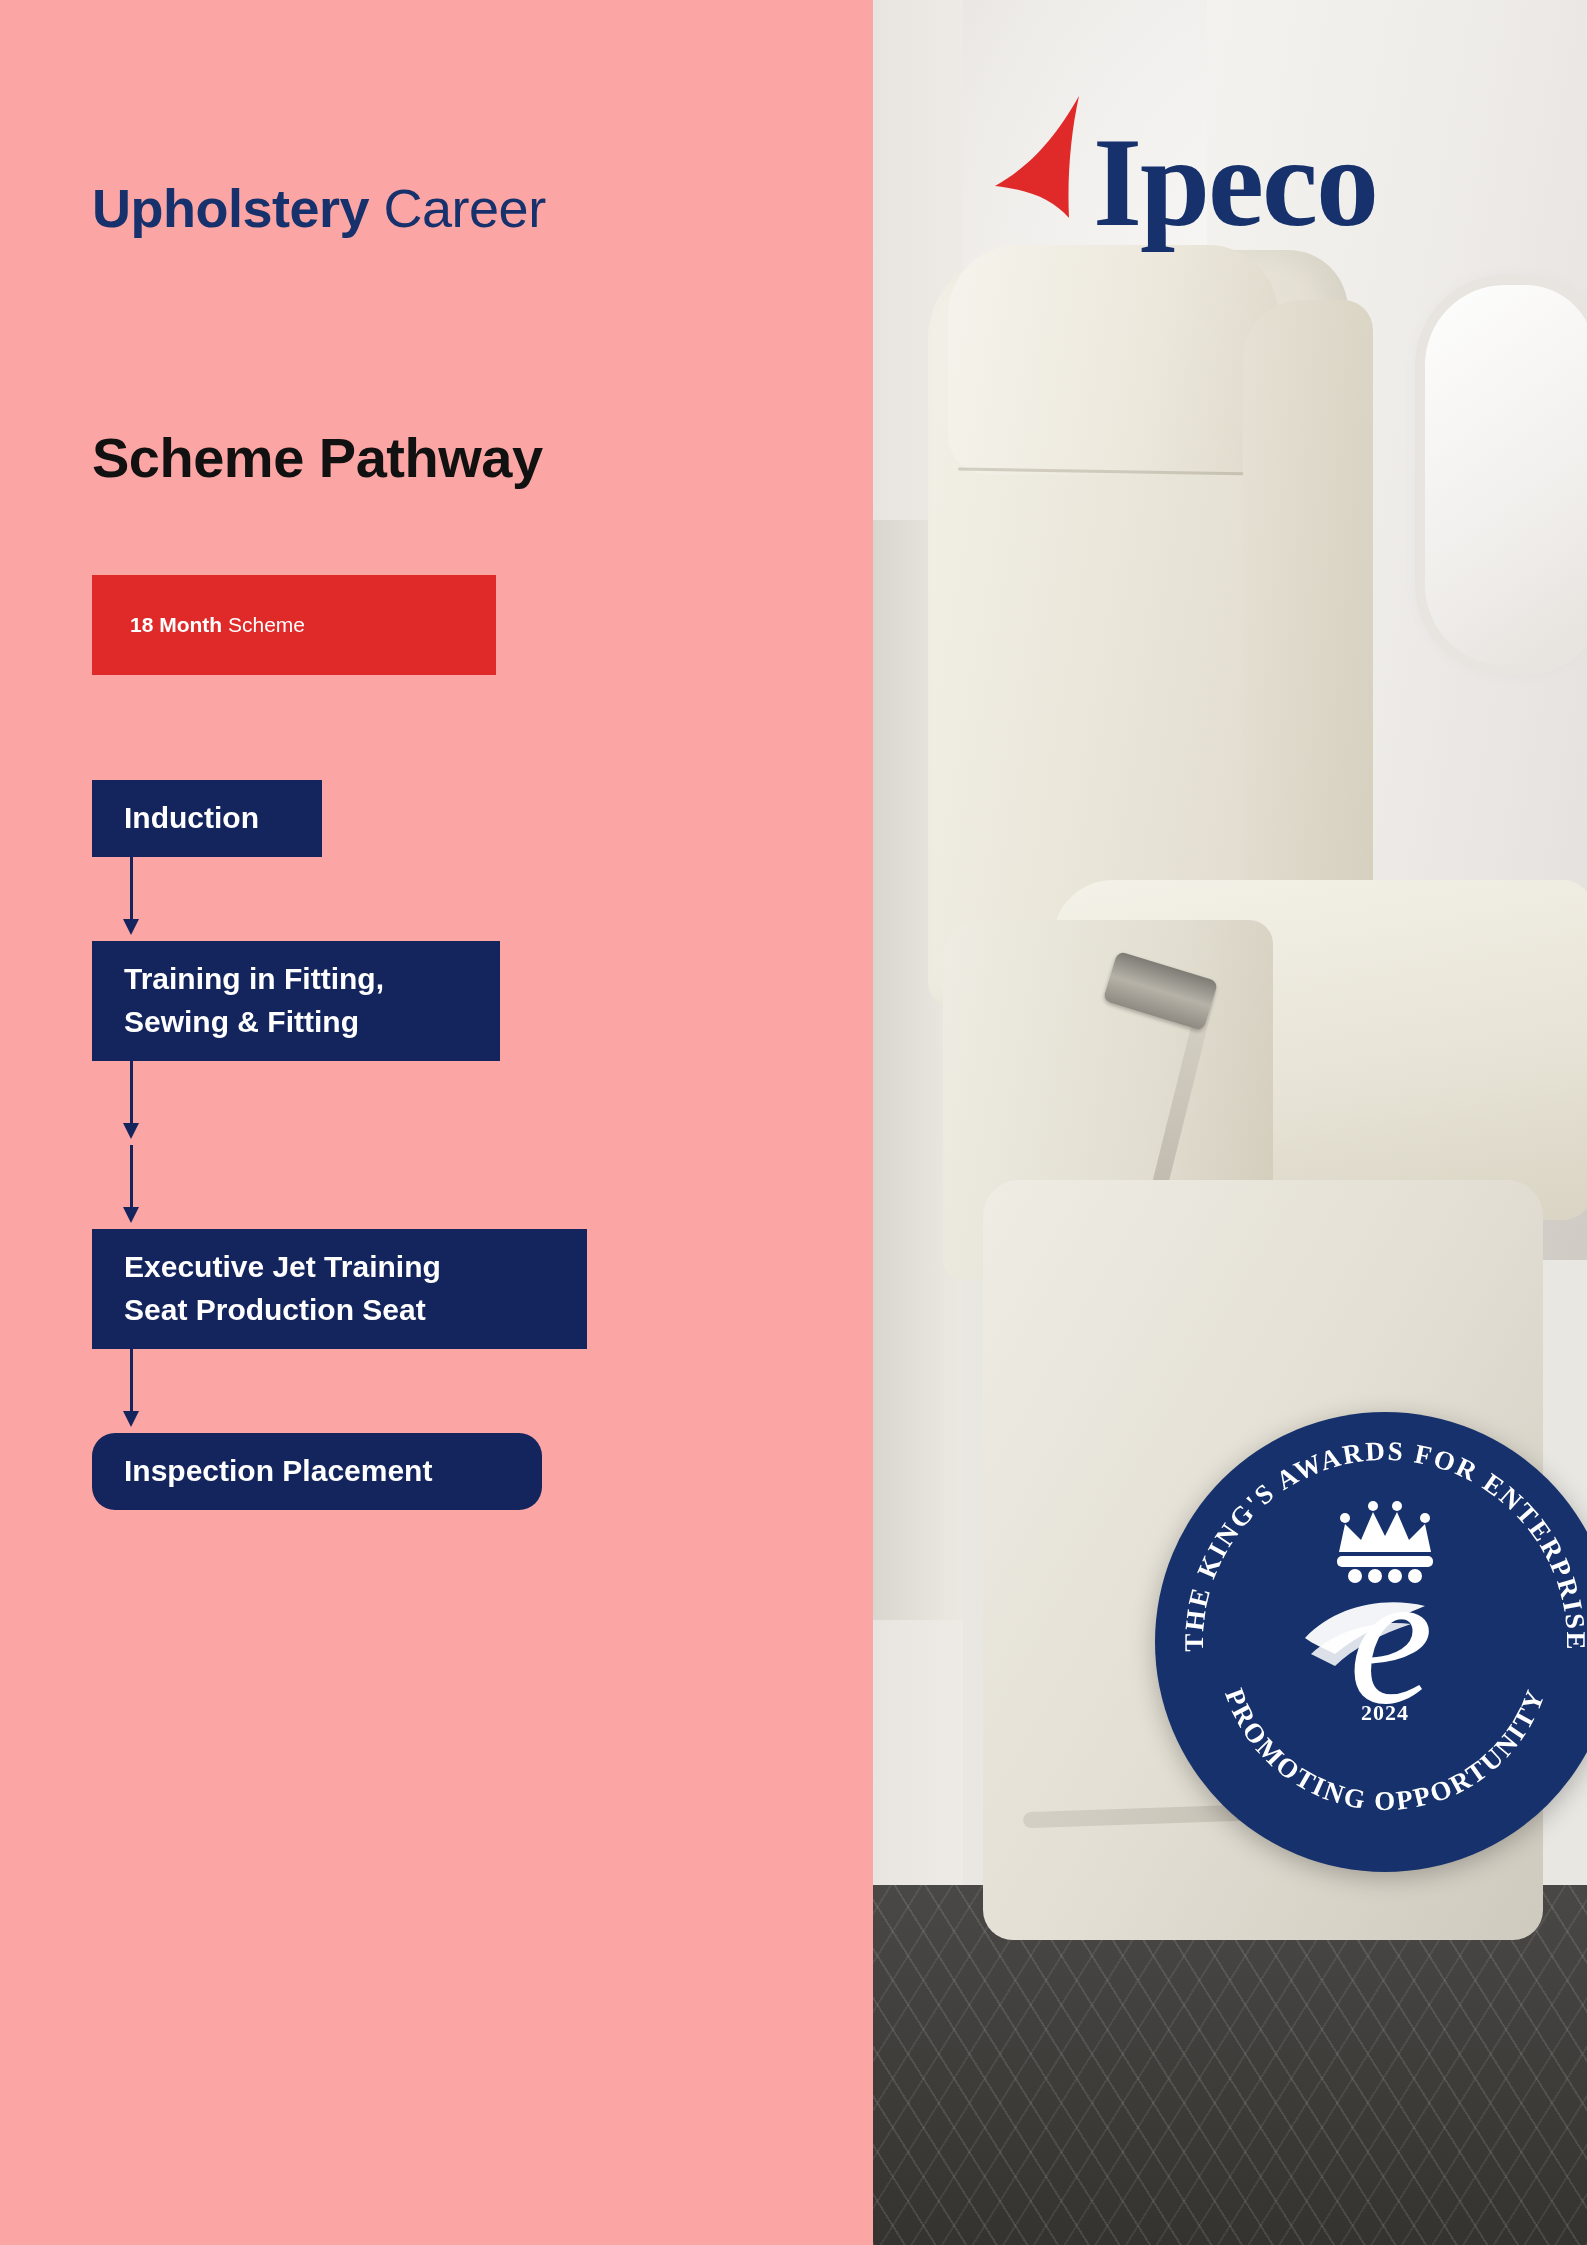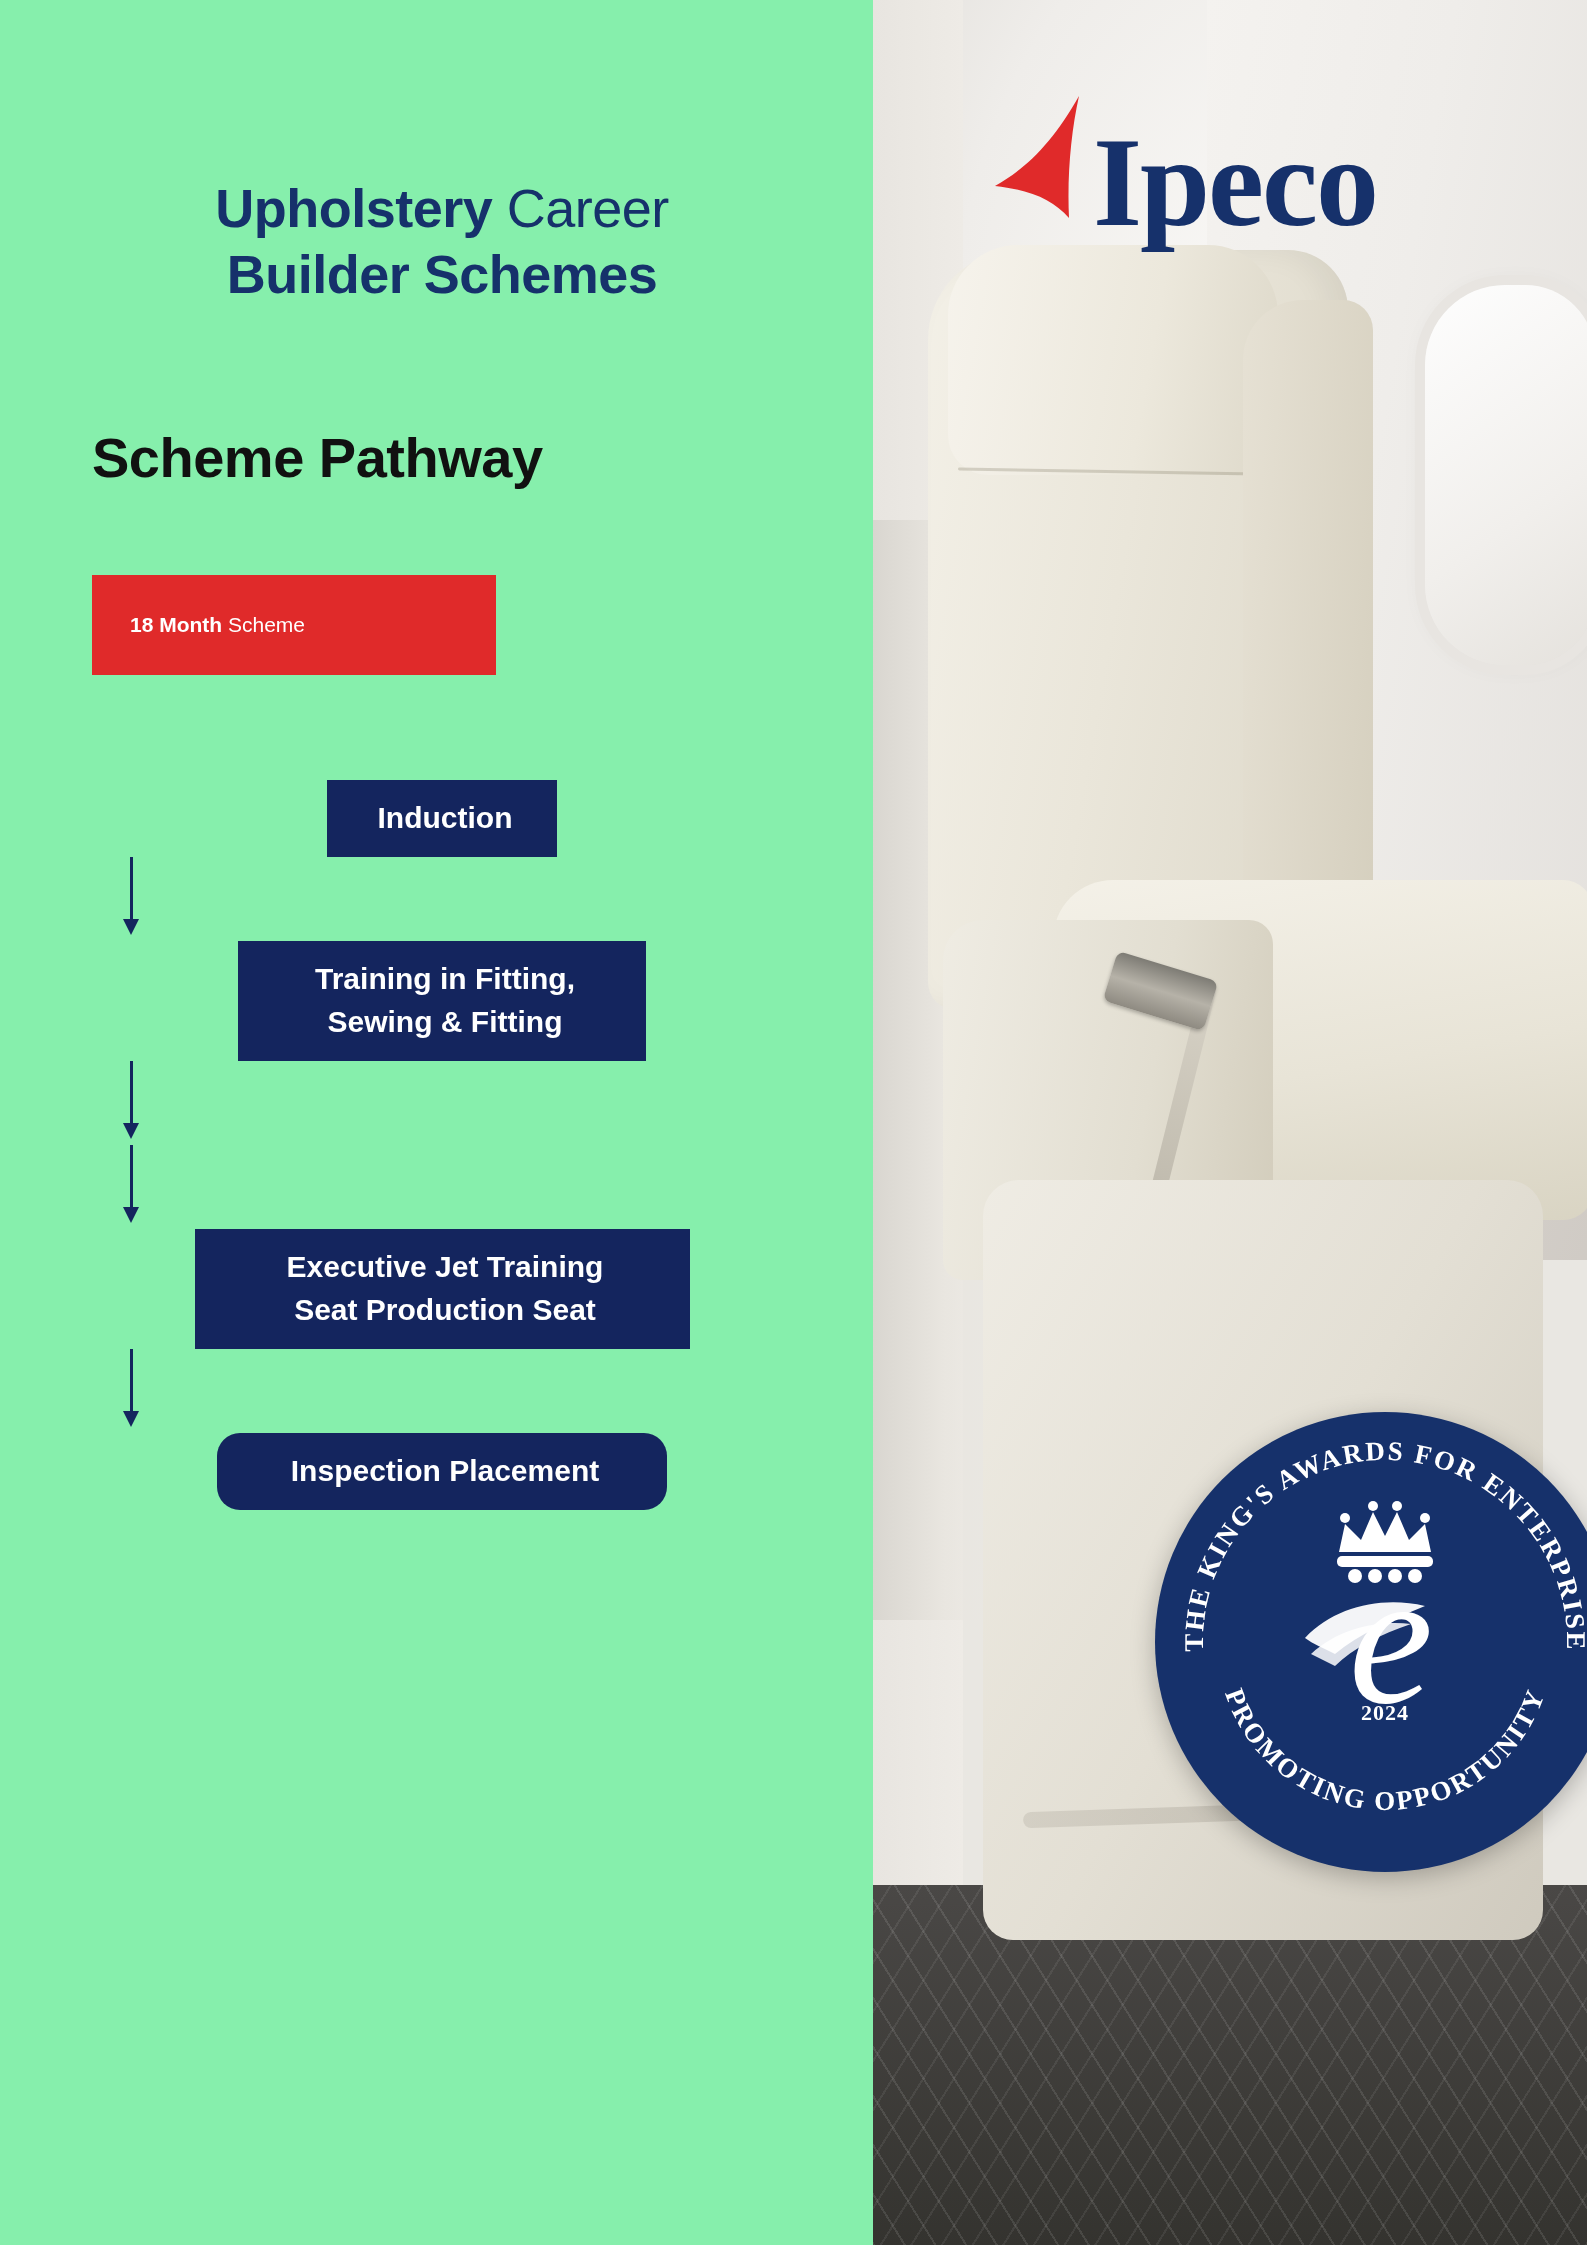--- a/index.html
+++ b/index.html
@@ -15,22 +15,21 @@
     font-family: "Liberation Sans", sans-serif;
   }
 
   
   .left-panel {
     position: absolute;
     left: 0;
     top: 0;
     width: 873px;
     height: 2245px;
-    background: #86efac;
-    text-align: center;
+    background: #fca5a5;
   }
 
   .title-block {
     position: absolute;
     left: 92px;
     top: 175px;
     width: 700px;
   }
   .title-line {
     font-size: 54px;
@@ -353,21 +352,20 @@
 </style>
 </head>
 <body>
 
 <div class="left-panel">
 
   <div class="title-block">
     <div class="title-line">
       <span class="title-strong">Upholstery</span><span> Career</span>
     </div>
-    <div class="title-line title-strong">Builder Schemes</div>
   </div>
 
   <div class="subtitle">Scheme Pathway</div>
 
   <div class="scheme-badge">
     <div class="scheme-badge-text">
       <b>18 Month</b><span> Scheme</span>
     </div>
   </div>
 

